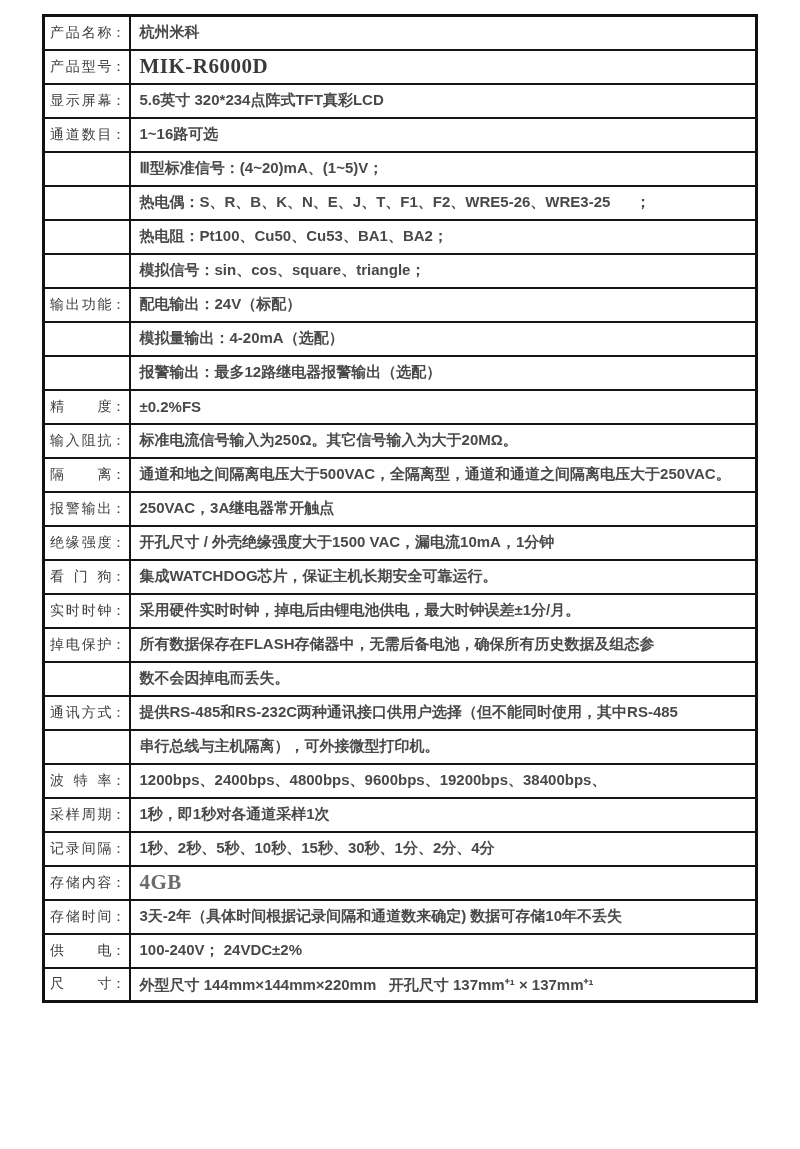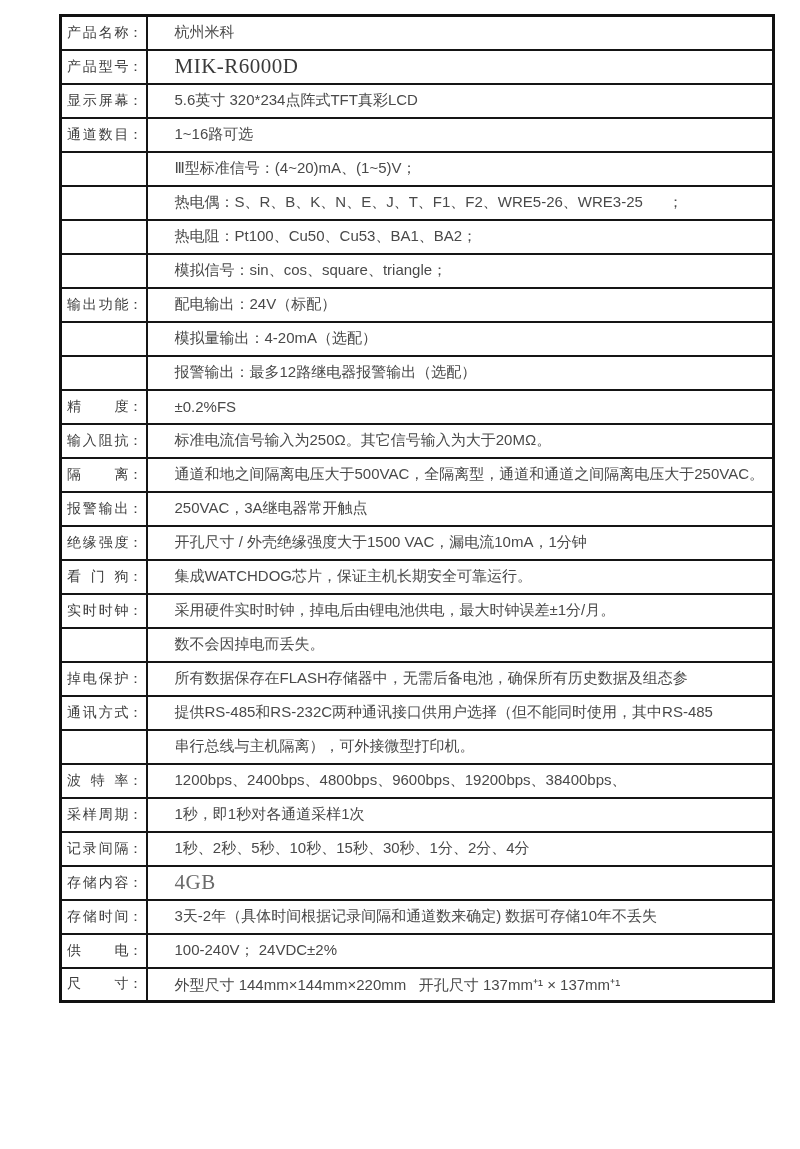--- a/index.html
+++ b/index.html
@@ -10,21 +10,21 @@
   }
   .page {
     position: relative;
     width: 800px;
     height: 1149px;
     background: #ffffff;
     overflow: hidden;
   }
   table.spec-table {
     position: absolute;
-    left: 59px;
+    left: 42px;
     top: 14px;
     width: 716px;
     border-collapse: collapse;
     table-layout: fixed;
     border: 3px solid #111111;
   }
   td {
     border: 2px solid #151515;
     height: 34px;
     vertical-align: middle;
@@ -46,24 +46,25 @@
     white-space: nowrap;
     text-align: justify;
     text-align-last: justify;
   }
   .label-colon {
     flex: 0 0 auto;
     width: 12px;
     text-align: right;
   }
   td.value-cell {
-    padding: 0 27px;
+    padding: 0 9px;
     color: #494949;
     font-size: 15px;
     white-space: pre;
+    font-weight: bold;
   }
   td.value-cell.serif-value {
     font-family: "Liberation Serif", serif;
     font-size: 21px;
     color: #3a3a3a;
     letter-spacing: 0.5px;
   }
   td.value-cell.muted {
     color: #6b6b6b;
   }
@@ -200,31 +201,31 @@
         <tr>
           <td class="label-cell">
             <div class="label-wrap">
               <span class="label-text">实时时钟</span>
               <span class="label-colon">：</span>
             </div>
           </td>
           <td class="value-cell">采用硬件实时时钟，掉电后由锂电池供电，最大时钟误差±1分/月。</td>
         </tr>
         <tr>
+          <td class="label-cell">
+            <div class="label-wrap">
+              <span class="label-text">掉电保护</span>
+              <span class="label-colon">：</span>
+            </div>
+          </td>
+          <td class="value-cell">所有数据保存在FLASH存储器中，无需后备电池，确保所有历史数据及组态参</td>
+        </tr>
+        <tr>
           <td class="label-cell"></td>
           <td class="value-cell">数不会因掉电而丢失。</td>
-        </tr>
-        <tr>
-          <td class="label-cell">
-            <div class="label-wrap">
-              <span class="label-text">掉电保护</span>
-              <span class="label-colon">：</span>
-            </div>
-          </td>
-          <td class="value-cell">所有数据保存在FLASH存储器中，无需后备电池，确保所有历史数据及组态参</td>
         </tr>
         <tr>
           <td class="label-cell">
             <div class="label-wrap">
               <span class="label-text">通讯方式</span>
               <span class="label-colon">：</span>
             </div>
           </td>
           <td class="value-cell">提供RS-485和RS-232C两种通讯接口供用户选择（但不能同时使用，其中RS-485</td>
         </tr>

